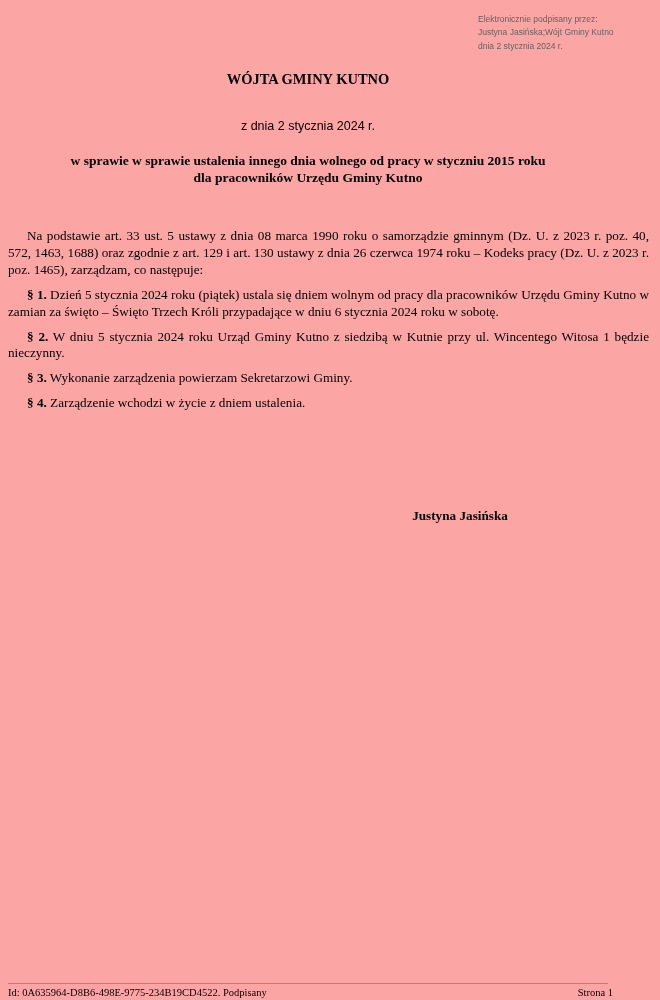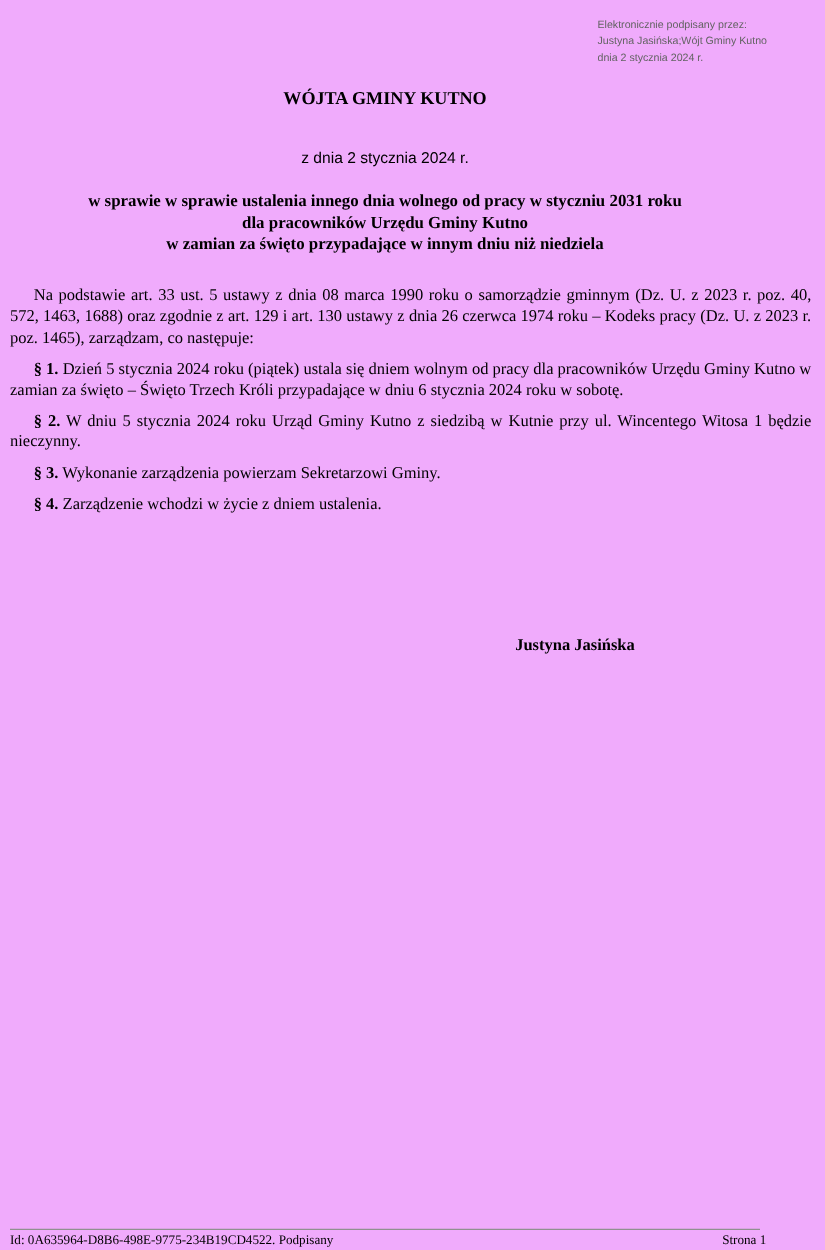--- a/index.html
+++ b/index.html
@@ -1,20 +1,20 @@
 <!DOCTYPE html>
 <html lang="pl"><head>
 <meta charset="utf-8">
 <style>
   html, body { margin: 0; padding: 0; background: #ffffff; }
   .page {
     position: relative;
     width: 660px;
     height: 1000px;
-    background: #f0abfc;
+    background: #fca5a5;
     font-family: "Liberation Serif", "DejaVu Serif", serif;
     color: #000000;
     overflow: hidden;
     box-sizing: border-box;
   }
   .esign {
     position: absolute;
     left: 478px;
     top: 13px;
     font-family: "Liberation Sans", "DejaVu Sans", sans-serif;
@@ -106,23 +106,22 @@
     <div>dnia 2 stycznia 2024 r.</div>
   </div>
 
   <div class="title">
     <div>WÓJTA GMINY KUTNO</div>
   </div>
 
   <div class="date">z dnia 2 stycznia 2024 r.</div>
 
   <div class="subject">
-    <div>w sprawie w sprawie ustalenia innego dnia wolnego od pracy w styczniu 2031 roku</div>
+    <div>w sprawie w sprawie ustalenia innego dnia wolnego od pracy w styczniu 2015 roku</div>
     <div>dla pracowników Urzędu Gminy Kutno</div>
-    <div>w zamian za święto przypadające w innym dniu niż niedziela</div>
   </div>
 
   <div class="doc-body">
     <p class="para">Na podstawie art. 33 ust. 5 ustawy z dnia 08 marca 1990 roku o samorządzie gminnym (Dz. U. z 2023 r. poz. 40, 572, 1463, 1688) oraz zgodnie z art. 129 i art. 130 ustawy z dnia 26 czerwca 1974 roku – Kodeks pracy (Dz. U. z 2023 r. poz. 1465), zarządzam, co następuje:</p>
     <p class="para"><span class="sec-num">§ 1.</span> <span>Dzień 5 stycznia 2024 roku (piątek) ustala się dniem wolnym od pracy dla pracowników Urzędu Gminy Kutno w zamian za święto – Święto Trzech Króli przypadające w dniu 6 stycznia 2024 roku w sobotę.</span></p>
     <p class="para"><span class="sec-num">§ 2.</span> <span>W dniu 5 stycznia 2024 roku Urząd Gminy Kutno z siedzibą w Kutnie przy ul. Wincentego Witosa 1 będzie nieczynny.</span></p>
     <p class="para"><span class="sec-num">§ 3.</span> <span>Wykonanie zarządzenia powierzam Sekretarzowi Gminy.</span></p>
     <p class="para"><span class="sec-num">§ 4.</span> <span>Zarządzenie wchodzi w życie z dniem ustalenia.</span></p>
   </div>
 

